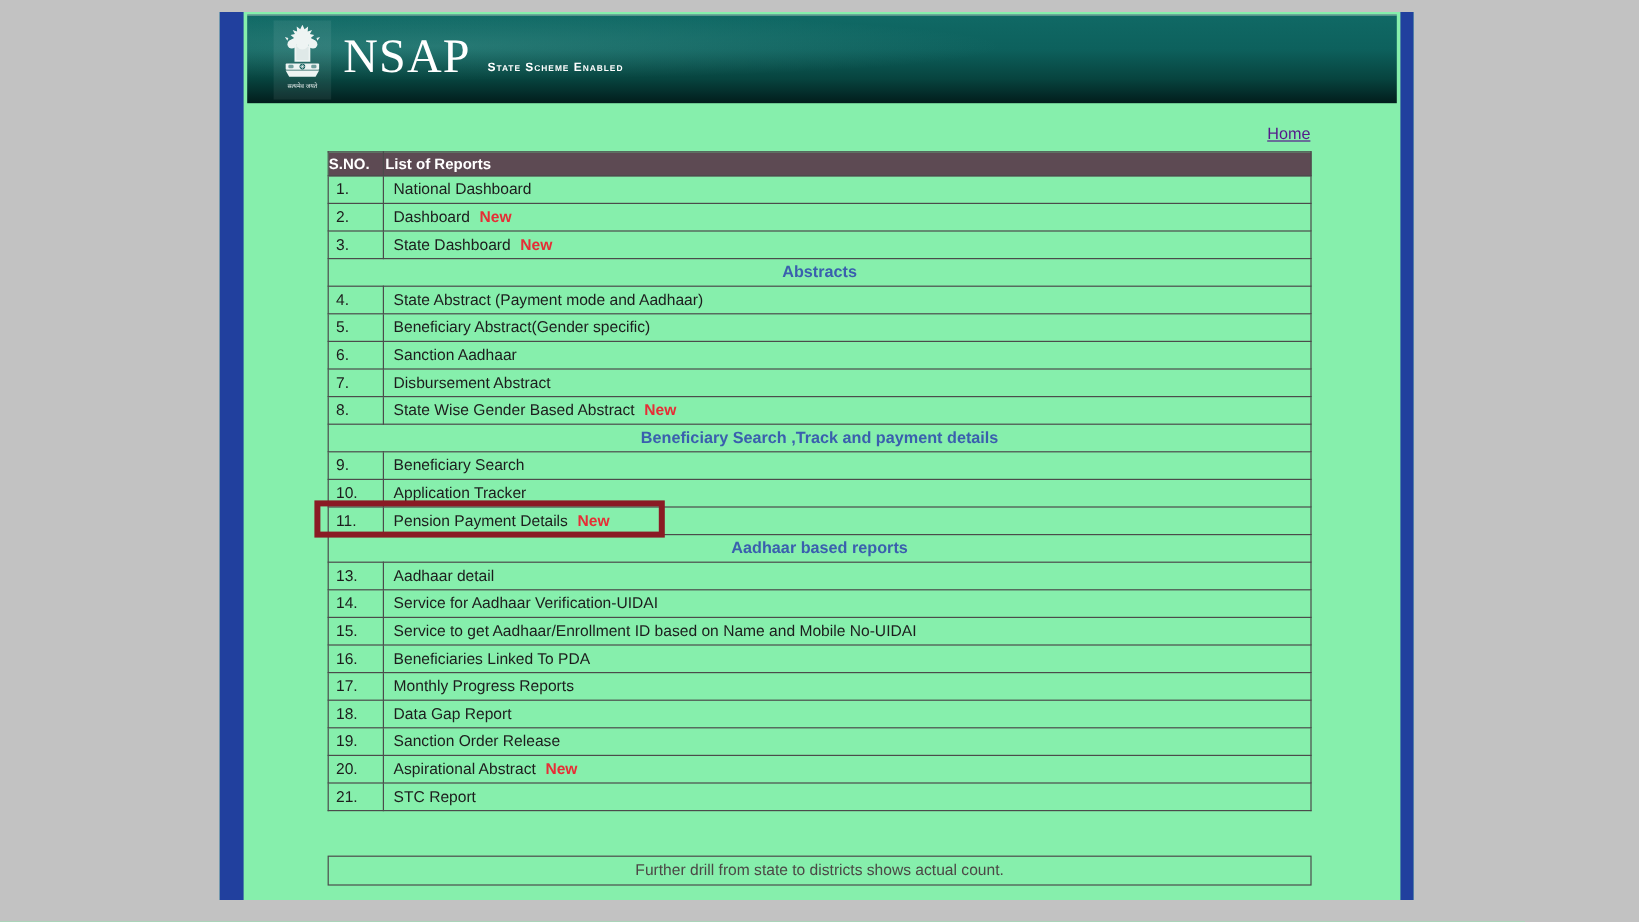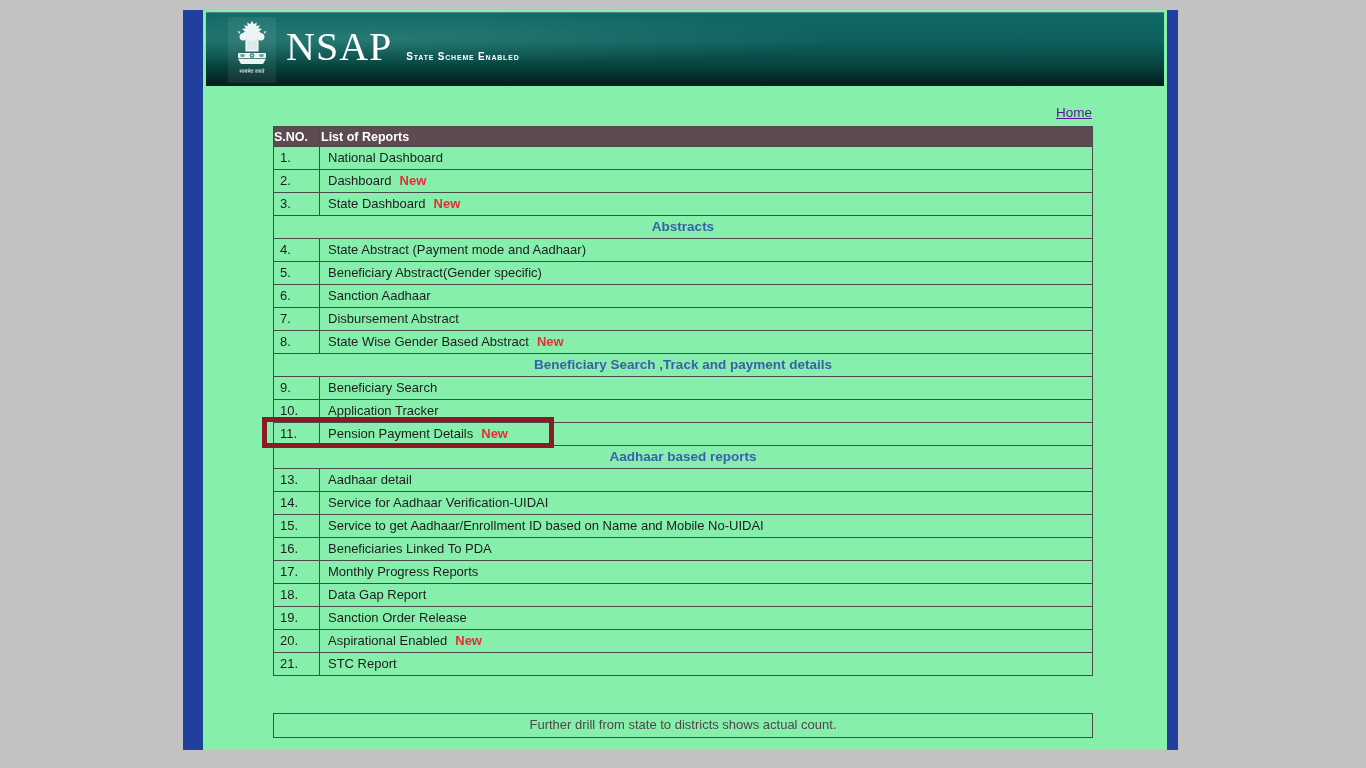--- a/index.html
+++ b/index.html
@@ -213,21 +213,21 @@
           <tr>
             <td class="sno">18.</td>
             <td class="label"><span class="report-link">Data Gap Report</span></td>
           </tr>
           <tr>
             <td class="sno">19.</td>
             <td class="label"><span class="report-link">Sanction Order Release</span></td>
           </tr>
           <tr>
             <td class="sno">20.</td>
-            <td class="label"><span class="report-link">Aspirational Enabled</span><span class="new-badge">New</span></td>
+            <td class="label"><span class="report-link">Aspirational Abstract</span><span class="new-badge">New</span></td>
           </tr>
           <tr>
             <td class="sno">21.</td>
             <td class="label"><span class="report-link">STC Report</span></td>
           </tr>
         </tbody>
     </table>
     <div class="hl-box" id="hl-box" style="border-color: rgb(138, 27, 36); top: 291px; left: -11px; width: 292px; height: 31px;"></div>
   </div>
 

